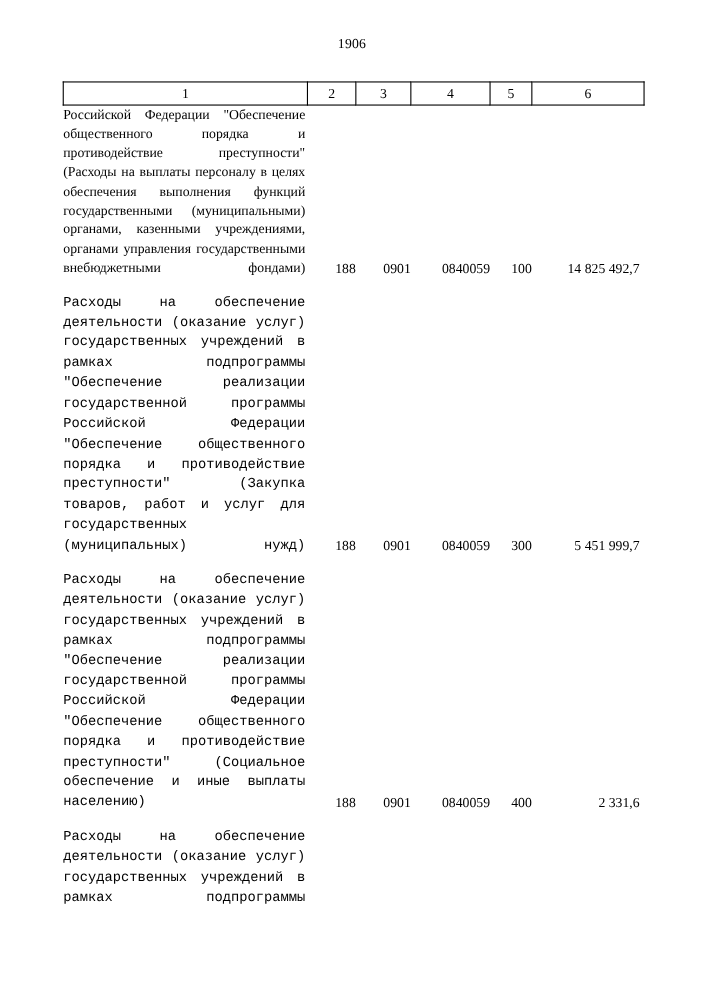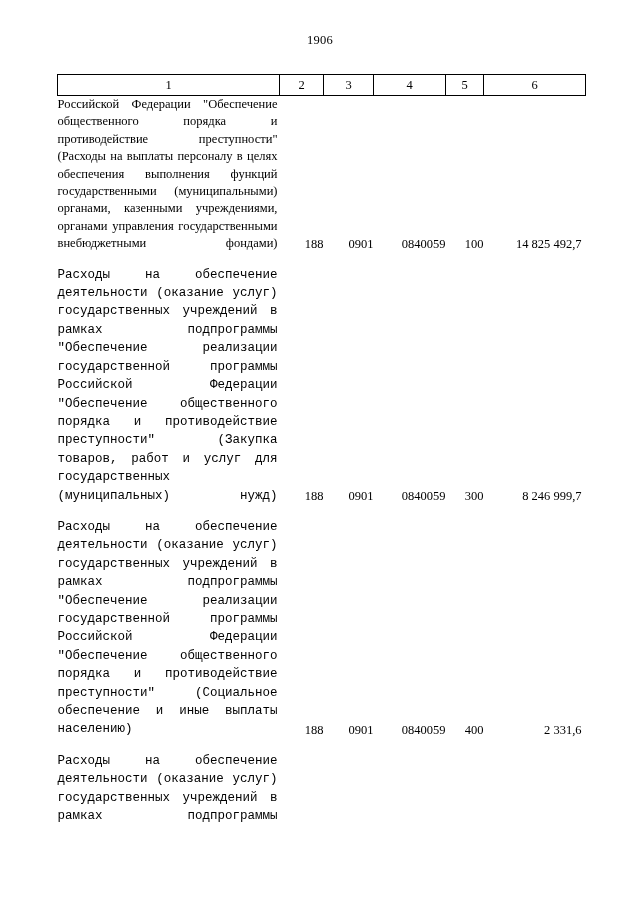--- a/index.html
+++ b/index.html
@@ -132,21 +132,21 @@
             <td colspan="6"></td>
           </tr>
         <tr>
           <td class="text-cell">
             <span class="para indented">Расходы на обеспечение деятельности (оказание услуг) государственных учреждений в рамках подпрограммы "Обеспечение реализации государственной программы Российской Федерации "Обеспечение общественного порядка и противодействие преступности" (Закупка товаров, работ и услуг для государственных (муниципальных) нужд)</span>
           </td>
           <td class="num-cell">188</td>
           <td class="num-cell">0901</td>
           <td class="num-cell">0840059</td>
           <td class="num-cell">300</td>
-          <td class="amount-cell">8 246 999,7</td>
+          <td class="amount-cell">5 451 999,7</td>
         </tr>
         <tr class="spacer">
             <td colspan="6"></td>
           </tr>
         <tr>
           <td class="text-cell">
             <span class="para indented">Расходы на обеспечение деятельности (оказание услуг) государственных учреждений в рамках подпрограммы "Обеспечение реализации государственной программы Российской Федерации "Обеспечение общественного порядка и противодействие преступности" (Социальное обеспечение и иные выплаты населению)</span>
           </td>
           <td class="num-cell">188</td>
           <td class="num-cell">0901</td>

